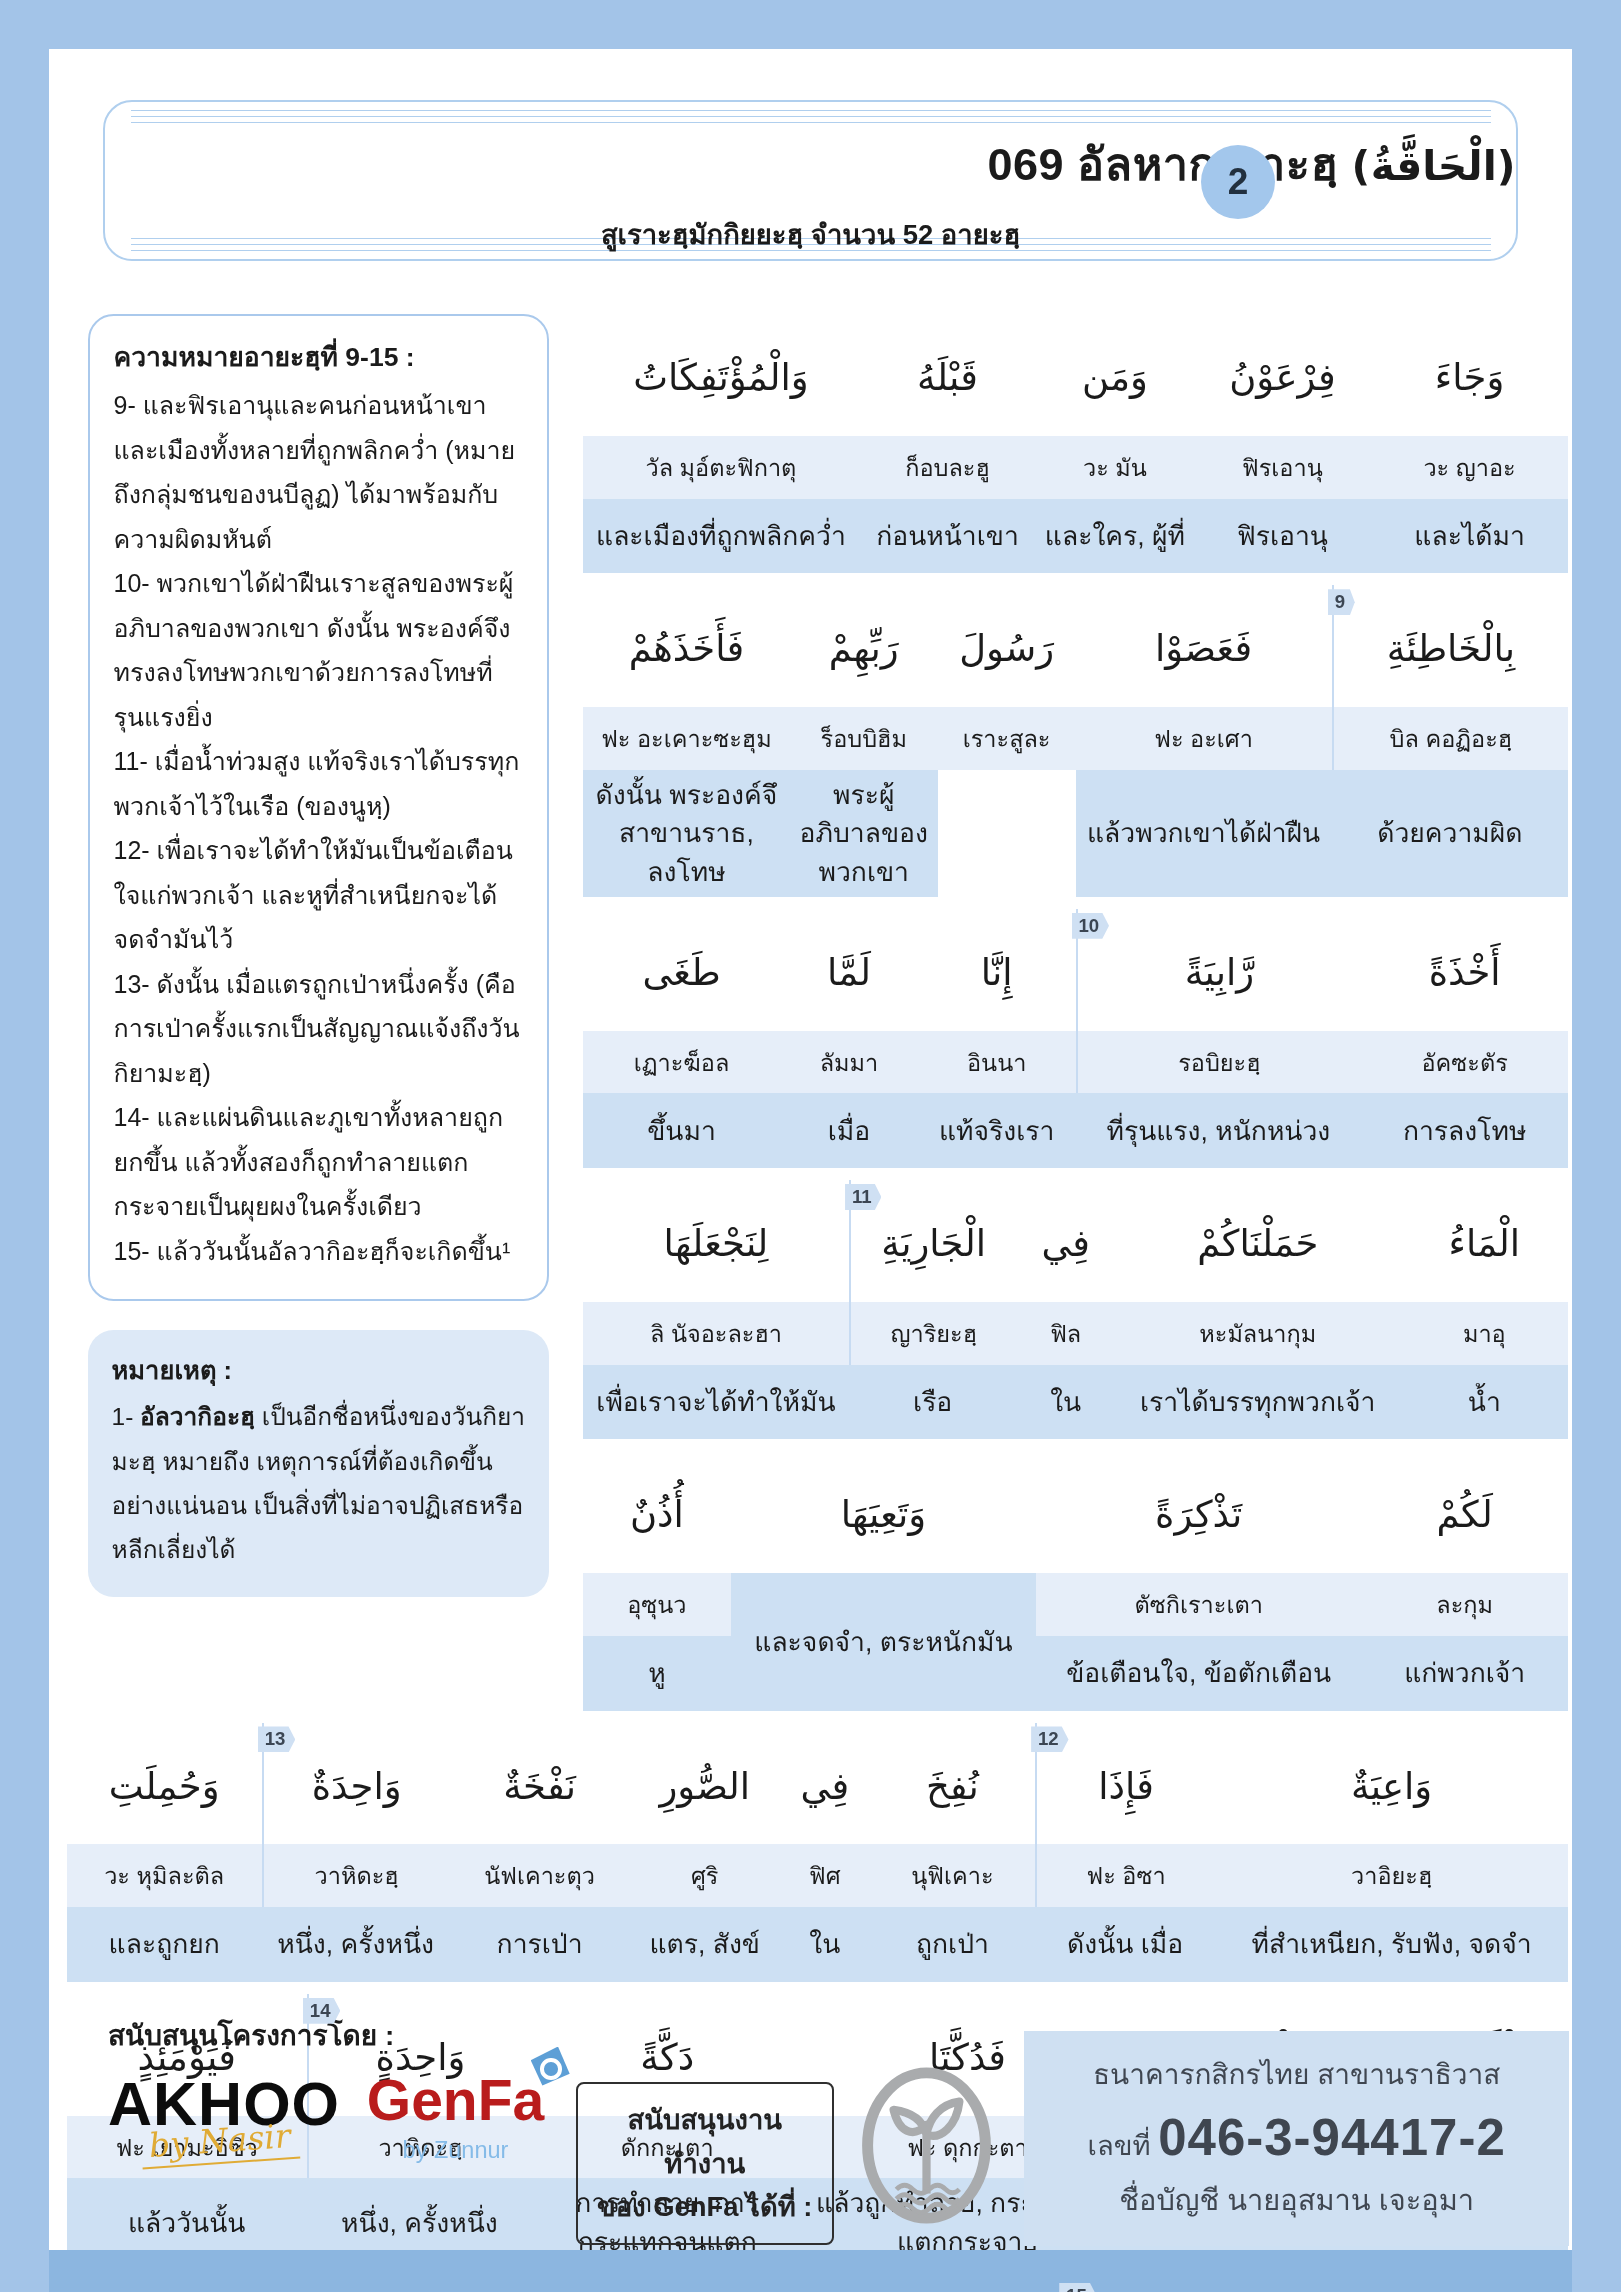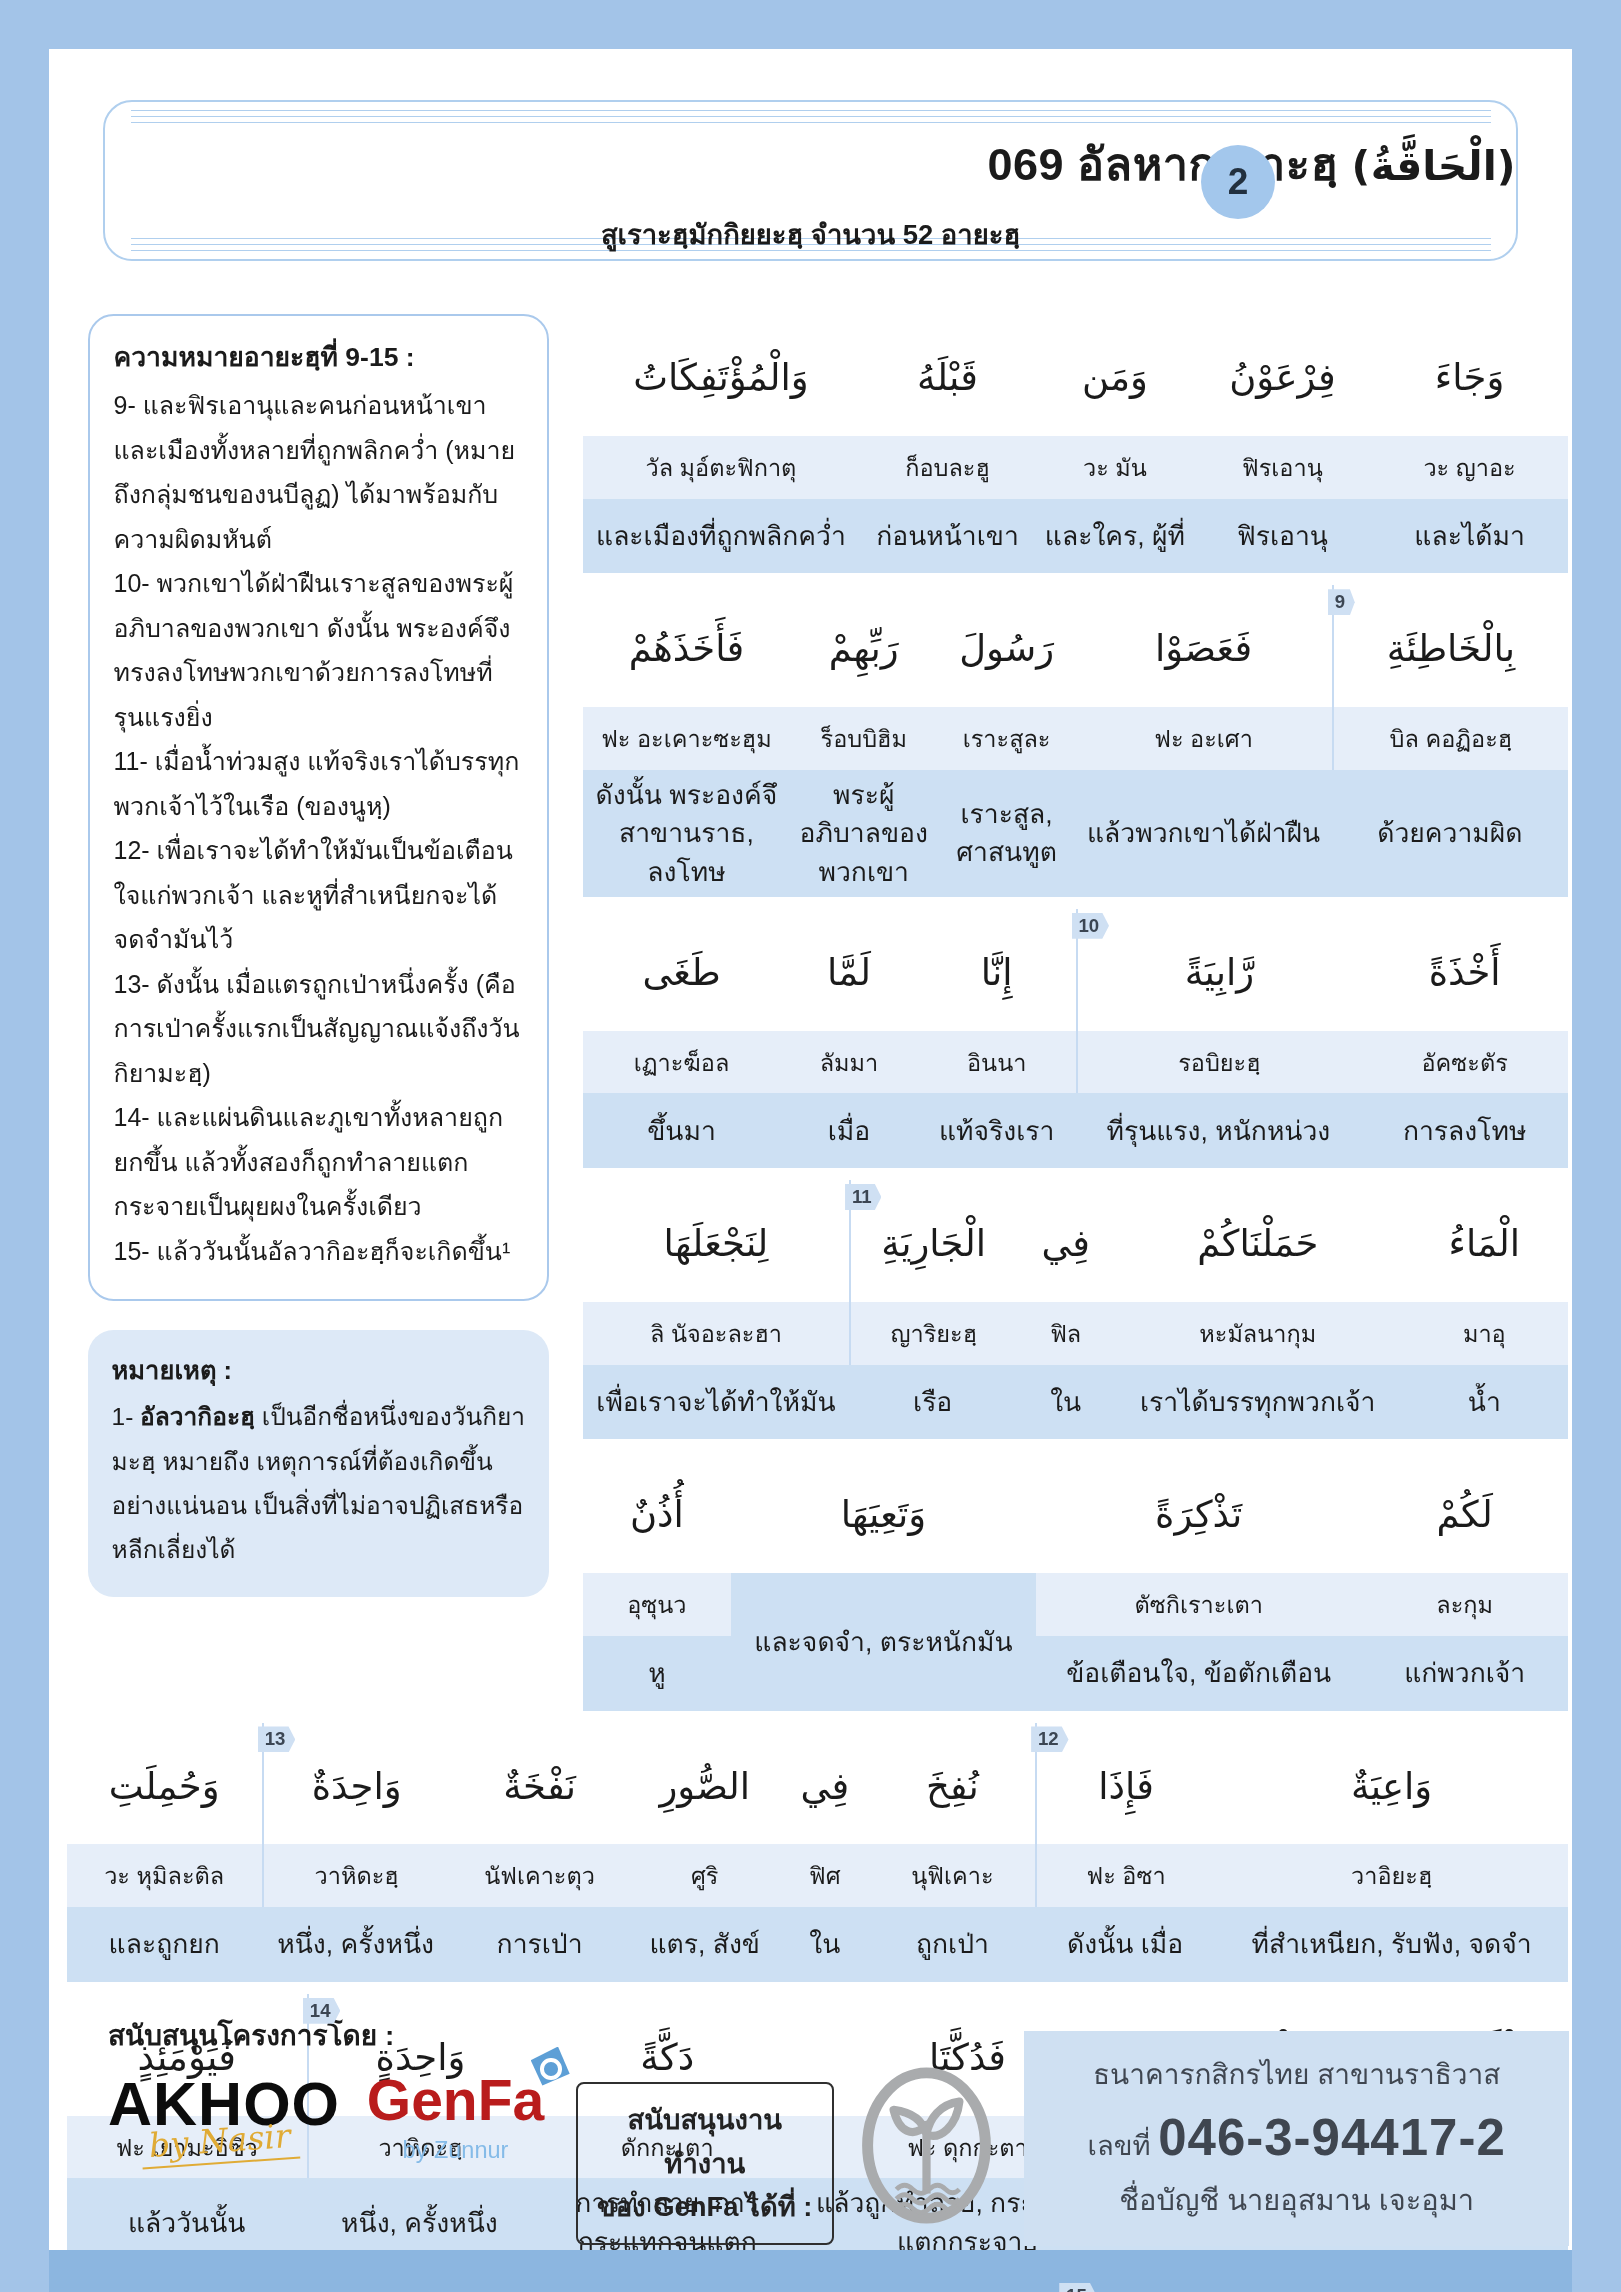--- a/index.html
+++ b/index.html
@@ -188,21 +188,20 @@
             <div class="tr">ดังนั้น พระองค์จึสาขานราธ, ลงโทษ</div>
           </div>
           <div class="cell" style="width: 15%;">
             <div class="ar" lang="ar" dir="rtl">رَبِّهِمْ</div>
             <div class="tl">ร็อบบิฮิม</div>
             <div class="tr">พระผู้อภิบาลของพวกเขา</div>
           </div>
           <div class="cell" style="width: 14%;">
             <div class="ar" lang="ar" dir="rtl">رَسُولَ</div>
             <div class="tl">เราะสูละ</div>
-            <div class="tr">เราะสูล, ศาสนทูต</div>
           </div>
           <div class="cell" style="width: 26%;">
             <div class="ar" lang="ar" dir="rtl">فَعَصَوْا</div>
             <div class="tl">ฟะ อะเศา</div>
             <div class="tr">แล้วพวกเขาได้ฝ่าฝืน</div>
           </div>
           <div class="cell marked" style="width: 24%;">
             <span class="tag">9</span>
             <div class="ar" lang="ar" dir="rtl">بِالْخَاطِئَةِ</div>
             <div class="tl">บิล คอฏิอะฮฺ</div>

